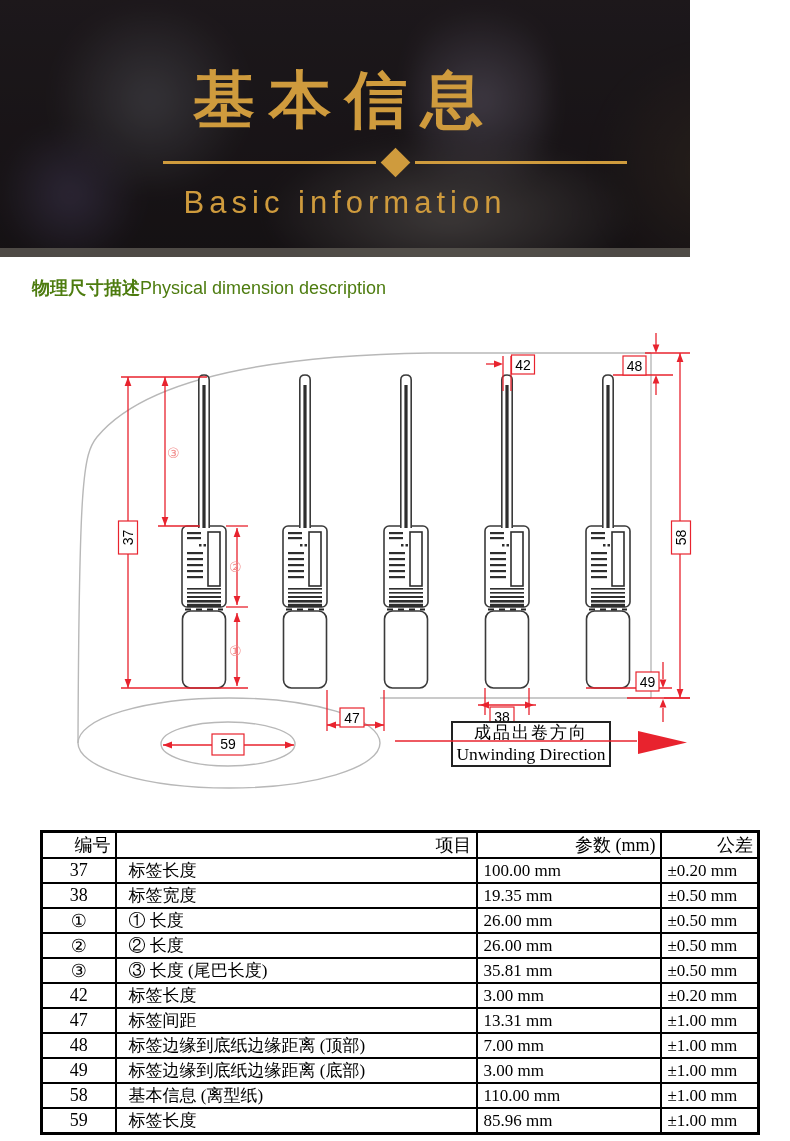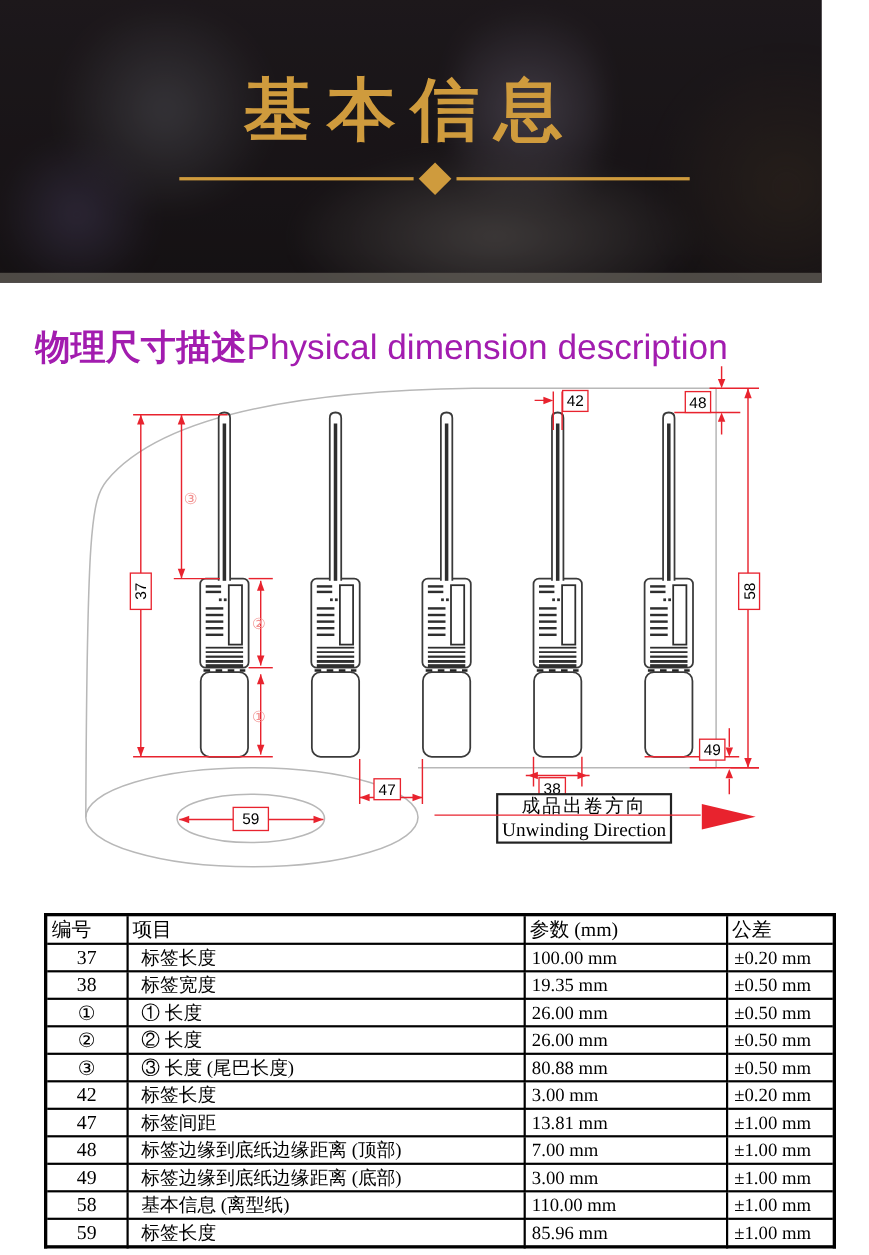--- a/index.html
+++ b/index.html
@@ -1,39 +1,39 @@
 <!DOCTYPE html>
 <html><head>
 <meta charset="utf-8">
 <style>
   html,body{margin:0;padding:0;background:#fff;}
   .page{position:relative;width:790px;height:1141px;background:#fff;overflow:hidden;
         font-family:"Liberation Sans","DejaVu Sans",sans-serif;}
 
   
-  .banner{position:absolute;top:0;left:0;width:747px;height:257px;overflow:hidden;
+  .banner{position:absolute;top:0;left:0;width:690px;height:257px;overflow:hidden;
           background:linear-gradient(#282329,#1a171b);}
   .blob{position:absolute;filter:blur(10px);border-radius:50%;}
   .blob.b1{left:40px;top:10px;width:220px;height:180px;background:radial-gradient(circle,#7e828d 0%,rgba(60,62,70,0) 70%);opacity:.55;}
   .blob.b2{left:410px;top:-15px;width:140px;height:230px;background:radial-gradient(circle,#a9a1bf 0%,rgba(60,55,75,0) 70%);opacity:.5;}
   .blob.b3{left:-10px;top:130px;width:160px;height:130px;background:radial-gradient(circle,#6a5f93 0%,rgba(40,35,60,0) 70%);opacity:.5;}
   .blob.b4{left:270px;top:140px;width:360px;height:150px;background:radial-gradient(ellipse,#94918d 0%,rgba(50,48,46,0) 75%);opacity:.6;}
   .blob.b5{left:600px;top:40px;width:230px;height:260px;background:radial-gradient(circle,#4a3c2e 0%,rgba(25,20,15,0) 70%);opacity:.6;}
   .shade{position:absolute;inset:0;background:rgba(16,12,10,.45);}
   .banner::after{content:"";position:absolute;bottom:0;left:0;right:0;height:9px;background:#5c5953;opacity:.8;}
   .banner-title{position:absolute;top:58px;left:0;width:100%;text-align:center;margin:0;
                 font-size:62px;font-weight:bold;color:#cf9b3d;letter-spacing:14px;}
   .divider{position:absolute;top:152px;left:163px;width:464px;display:flex;align-items:center;}
   .divider .line{flex:1;height:3px;background:#cf9b3d;}
   .diamond{width:21px;height:21px;background:#cf9b3d;transform:rotate(45deg);margin:0 9px;flex:none;}
   .banner-sub{position:absolute;top:185px;left:0;width:100%;text-align:center;
               font-size:31px;color:#cf9b3d;letter-spacing:5px;}
 
   
-  .section-title{position:absolute;top:294px;left:32px;margin:0;font-size:32px;color:#a21caf;
+  .section-title{position:absolute;top:276px;left:32px;margin:0;font-size:18px;color:#4d7c0f;
                  font-weight:bold;white-space:nowrap;}
   .section-title .en{font-weight:normal;}
 
   
   .diagram{position:absolute;top:325px;left:0;}
   .roll{stroke:#b8b8b8;stroke-width:1.4;fill:none;}
   .tk{fill:#fff;stroke:#3a3a3a;stroke-width:1.6;}
   .ant{fill:#2e2e2e;}
   .red{stroke:#e8232e;stroke-width:1.3;fill:none;}
   .ah{fill:#e8232e;stroke:none;}
@@ -42,21 +42,21 @@
   .circ{font:14px "Liberation Sans","DejaVu Sans",sans-serif;fill:#f2908f;}
   .cn{font-family:"Liberation Serif","DejaVu Serif",serif;font-size:17px;letter-spacing:2px;fill:#000;}
   .en2{font-family:"Liberation Serif","DejaVu Serif",serif;font-size:17.5px;fill:#000;}
 
   
   table.spec{position:absolute;top:830px;left:40px;width:717px;border-collapse:collapse;
              table-layout:fixed;color:#000;border:3px solid #000;
              font-family:"Liberation Serif","DejaVu Serif",serif;}
   .spec th,.spec td{border:2px solid #000;height:23px;font-size:17px;padding:0 4px;
                     overflow:hidden;white-space:nowrap;}
-  .spec th{font-weight:normal;font-size:18px;text-align:left;}
+  .spec th{font-weight:normal;font-size:18px;text-align:right;}
   .spec td.no{text-align:center;font-size:18px;}
   .spec td.item{padding-left:12px;}
   .spec td.val,.spec td.tol{padding-left:6px;text-align:left;}
 </style>
 </head>
 <body>
 
 <div class="page">
 
   <header class="banner">
@@ -65,20 +65,21 @@
     <div class="blob b3"></div>
     <div class="blob b4"></div>
     <div class="blob b5"></div>
     <div class="shade"></div>
     <h1 class="banner-title">基本信息</h1>
     <div class="divider">
       <span class="line"></span>
       <span class="diamond"></span>
       <span class="line"></span>
     </div>
+    <div class="banner-sub">Basic information</div>
   </header>
 
   <h2 class="section-title">
     <span class="zh">物理尺寸描述</span><span class="en">Physical dimension description</span>
   </h2>
 
   <svg class="diagram" width="790" height="480" viewBox="0 0 790 480">
     <defs>
       <g id="tag">
         <rect class="tk" x="-22" y="201" width="44" height="81" rx="5"></rect>
@@ -264,33 +265,33 @@
       </tr>
       <tr>
         <td class="no">②</td>
         <td class="item">② 长度</td>
         <td class="val">26.00 mm</td>
         <td class="tol">±0.50 mm</td>
       </tr>
       <tr>
         <td class="no">③</td>
         <td class="item">③ 长度 (尾巴长度)</td>
-        <td class="val">80.88 mm</td>
+        <td class="val">35.81 mm</td>
         <td class="tol">±0.50 mm</td>
       </tr>
       <tr>
         <td class="no">42</td>
         <td class="item">标签长度</td>
         <td class="val">3.00 mm</td>
         <td class="tol">±0.20 mm</td>
       </tr>
       <tr>
         <td class="no">47</td>
         <td class="item">标签间距</td>
-        <td class="val">13.81 mm</td>
+        <td class="val">13.31 mm</td>
         <td class="tol">±1.00 mm</td>
       </tr>
       <tr>
         <td class="no">48</td>
         <td class="item">标签边缘到底纸边缘距离 (顶部)</td>
         <td class="val">7.00 mm</td>
         <td class="tol">±1.00 mm</td>
       </tr>
       <tr>
         <td class="no">49</td>

